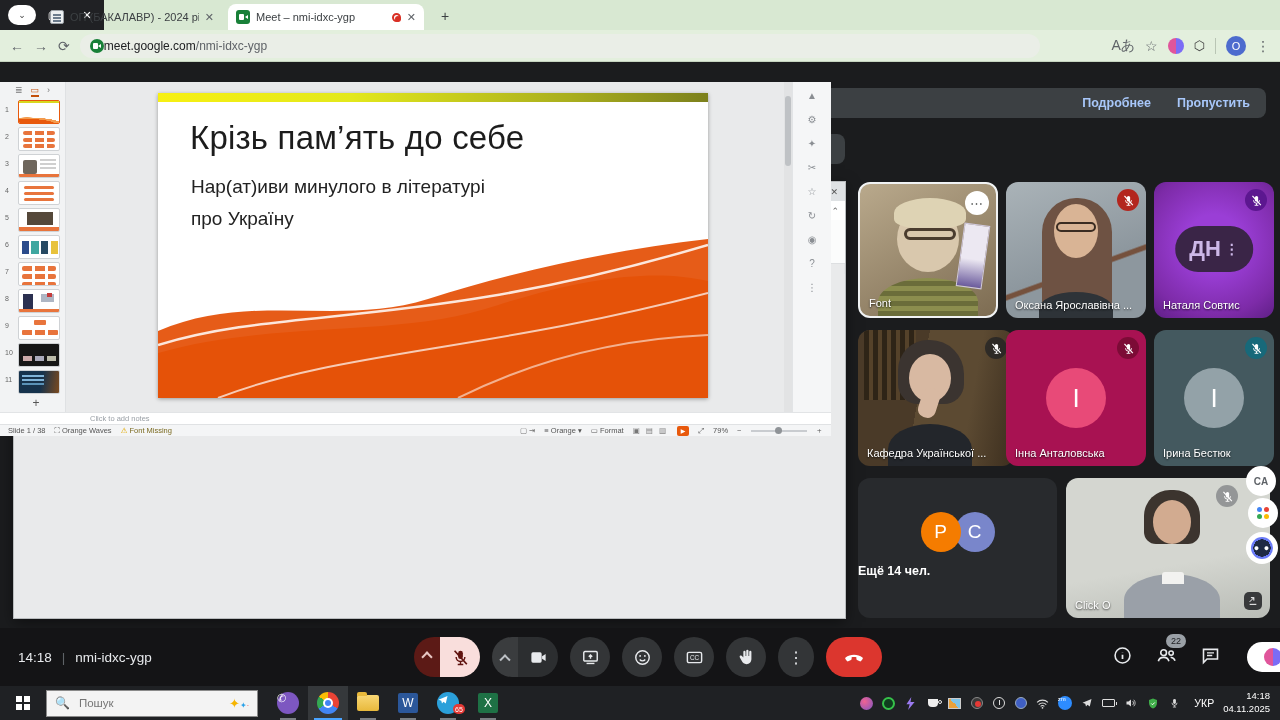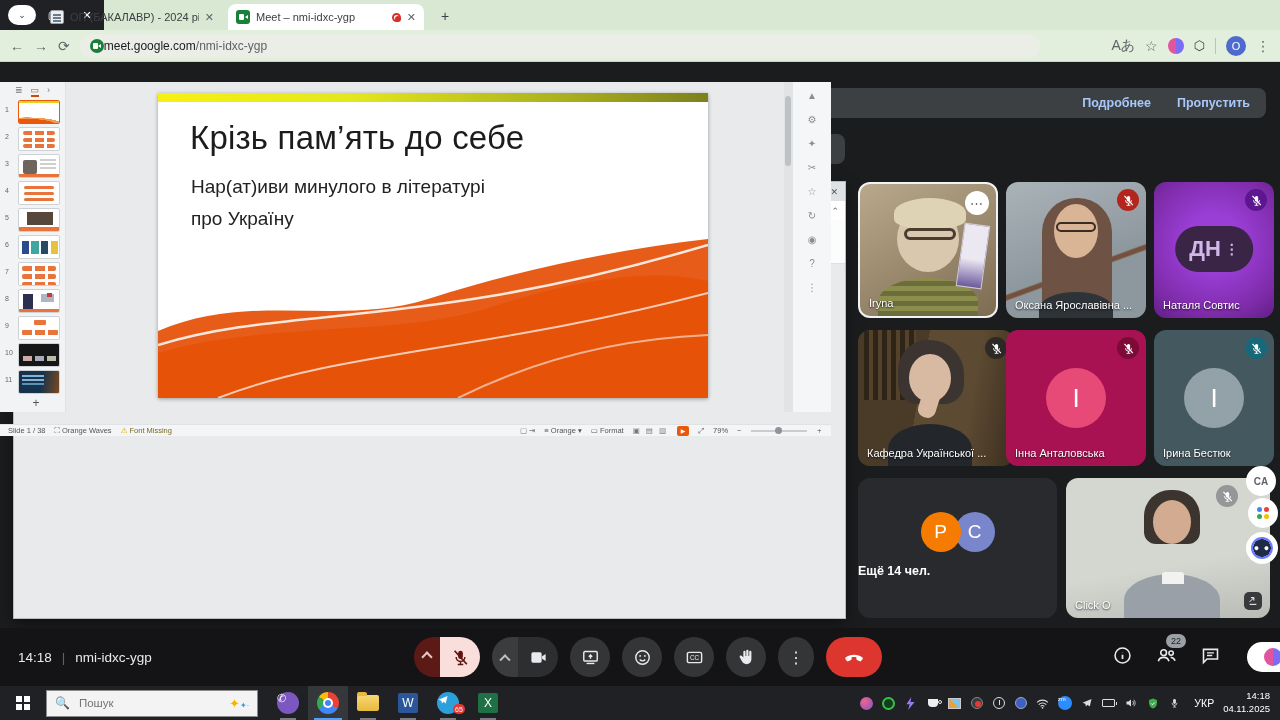--- a/index.html
+++ b/index.html
@@ -462,20 +462,23 @@
         <span>✦</span>
         <span>✂</span>
         <span>☆</span>
         <span>↻</span>
         <span>◉</span>
         <span>?</span>
         <span>⋮</span>
       </div>
     </div>
 
+    <div class="abs wps-notes">
+      <span>Click to add notes</span>
+    </div>
 
     <div class="abs wps-status">
       <span>Slide 1 / 38</span>
       <span>⛶ <span>Orange Waves</span></span>
       <span style="color:#7a6a20;"><span style="color:#e0a800;">⚠</span> <span>Font Missing</span></span>
       <span style="margin-left:auto;color:#777;">▢ ⇥</span>
       <span>≡ <span>Orange</span> ▾</span>
       <span>▭ <span>Format</span></span>
       <span style="color:#777;letter-spacing:2px;">▣ ▤ ▥</span>
       <span class="orangeplay ic">▶</span>
@@ -487,21 +490,21 @@
     </div>
   </div>
 
   <div class="tile" style="left:858px;top:182px;width:140px;height:136px;background:linear-gradient(150deg,#b9a98c,#7d6c52);border:2px solid #f1f3f4;">
     <div class="head" style="top:22px;width:62px;height:66px;background:#d9c8ad;"></div>
     <div class="abs" style="left:34px;top:14px;width:72px;height:30px;background:#ded3b4;border-radius:50% 50% 30% 30%;"></div>
     <div class="abs" style="left:44px;top:44px;width:52px;height:12px;border:3px solid #4a3c2e;border-radius:6px;background:transparent;"></div>
     <div class="body-sh" style="bottom:-10px;width:100px;height:48px;background:repeating-linear-gradient(0deg,#6b6d3a 0 5px,#8c8e4e 5px 10px);"></div>
     <div class="abs" style="right:10px;top:40px;width:26px;height:64px;background:linear-gradient(#ece8f2 55%,#6a5a9c);border:1px solid #cfc8dd;transform:rotate(8deg);"></div>
     <div class="menu3">⋯</div>
-    <div class="tname">Iryna</div>
+    <div class="tname">Font</div>
   </div>
 
   <div class="tile" style="left:1006px;top:182px;width:140px;height:136px;background:linear-gradient(160deg,#aab3b8,#8d979e 60%,#75513d 61% 63%,#8d979e 64%);">
     <div class="abs" style="left:36px;top:16px;width:70px;height:110px;background:#6e5243;border-radius:34px 34px 6px 6px;"></div>
     <div class="head" style="top:22px;width:44px;height:54px;background:#d9b495;"></div>
     <div class="abs" style="left:50px;top:40px;width:40px;height:10px;border:2.5px solid #3a2c22;border-radius:5px;"></div>
     <div class="body-sh" style="bottom:-8px;width:74px;height:34px;background:#2e3338;"></div>
     <div class="badge" style="background:#b3261e;">
       <svg width="13" height="13" viewBox="0 0 24 24" color="#fff">
         <use href="#micoff"></use>

